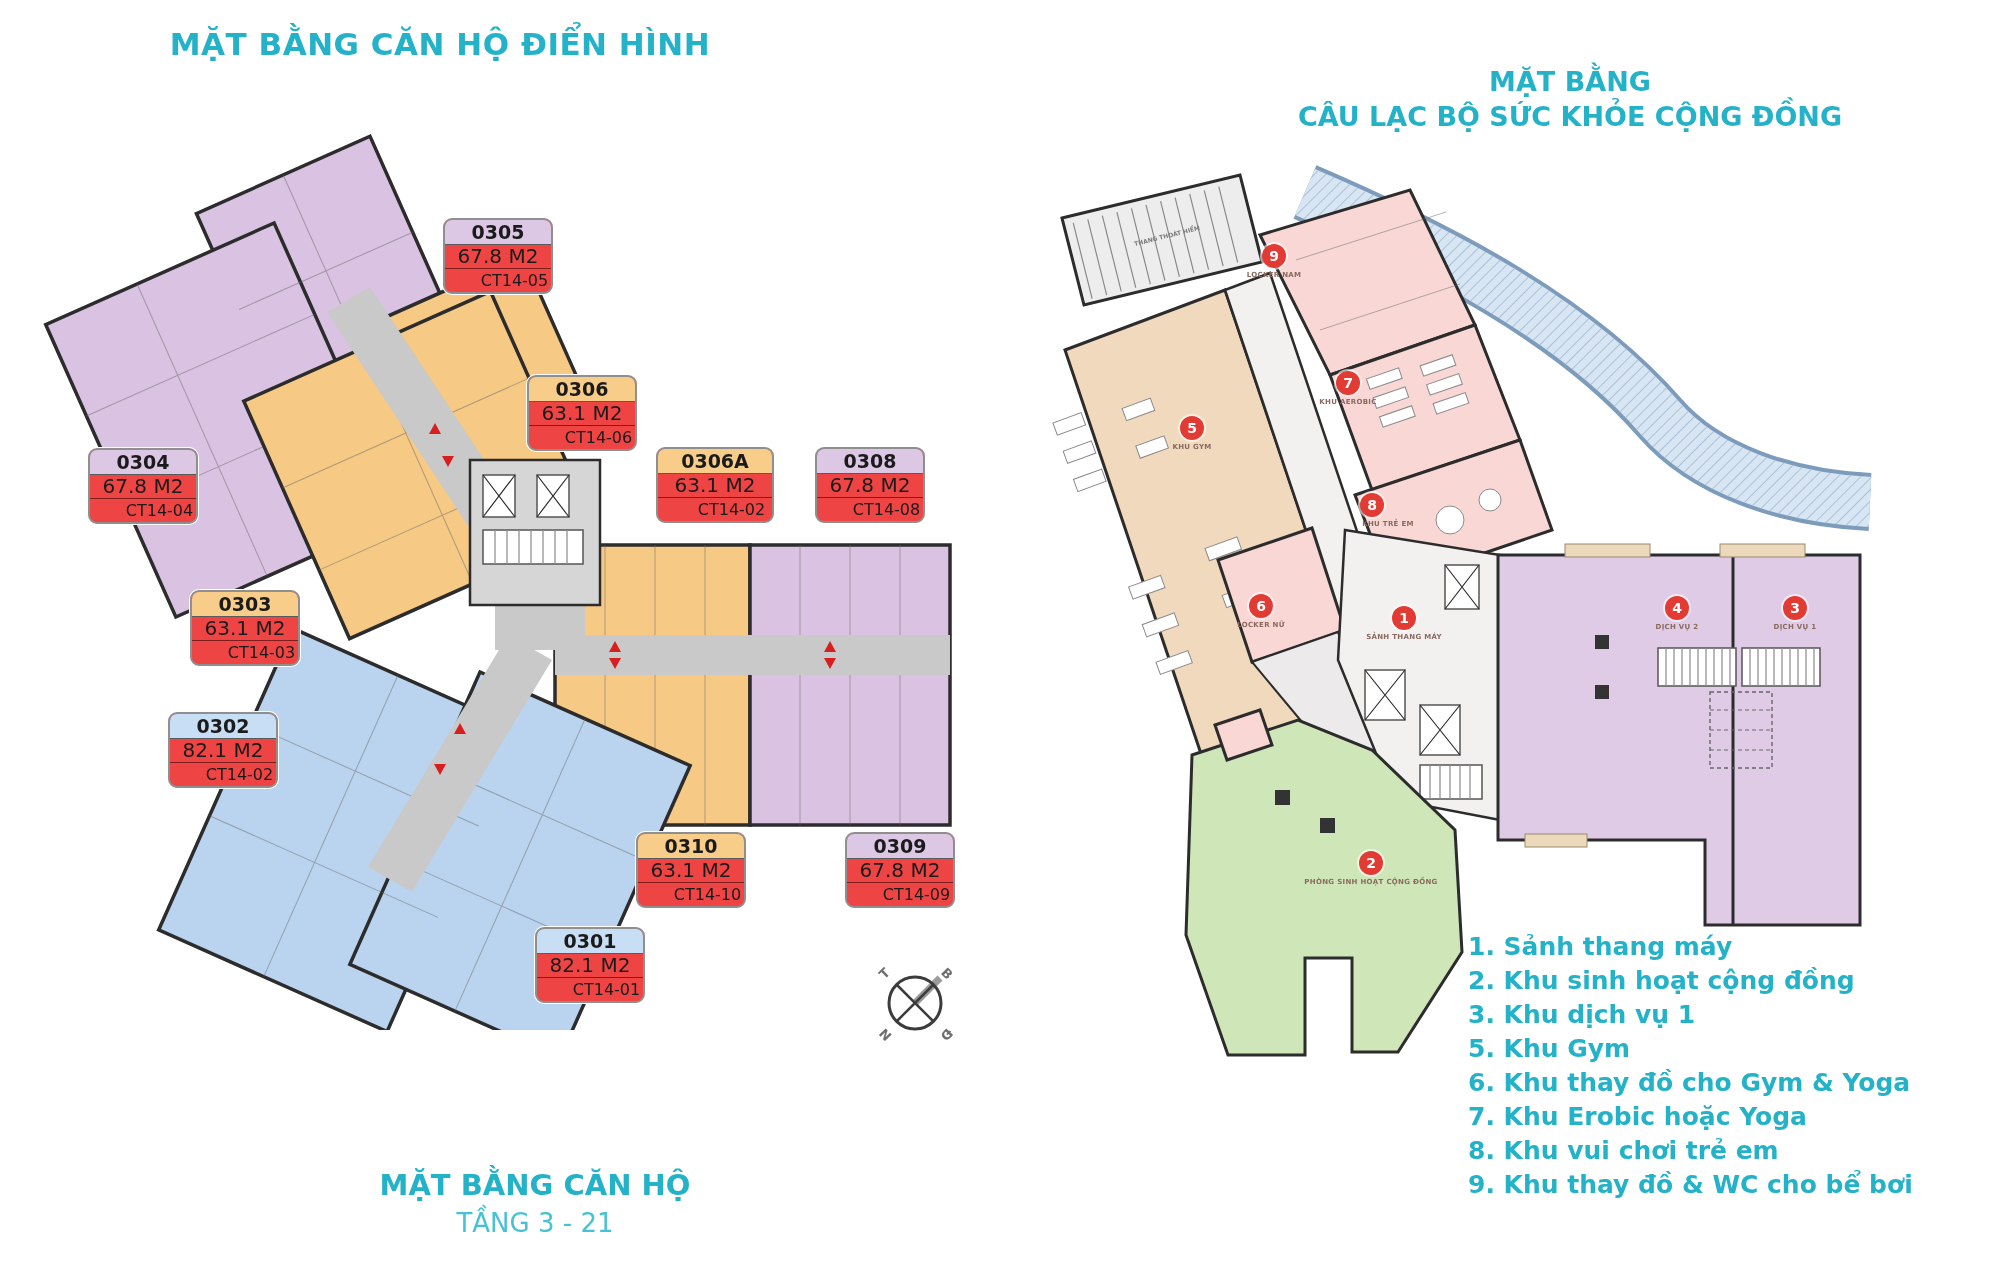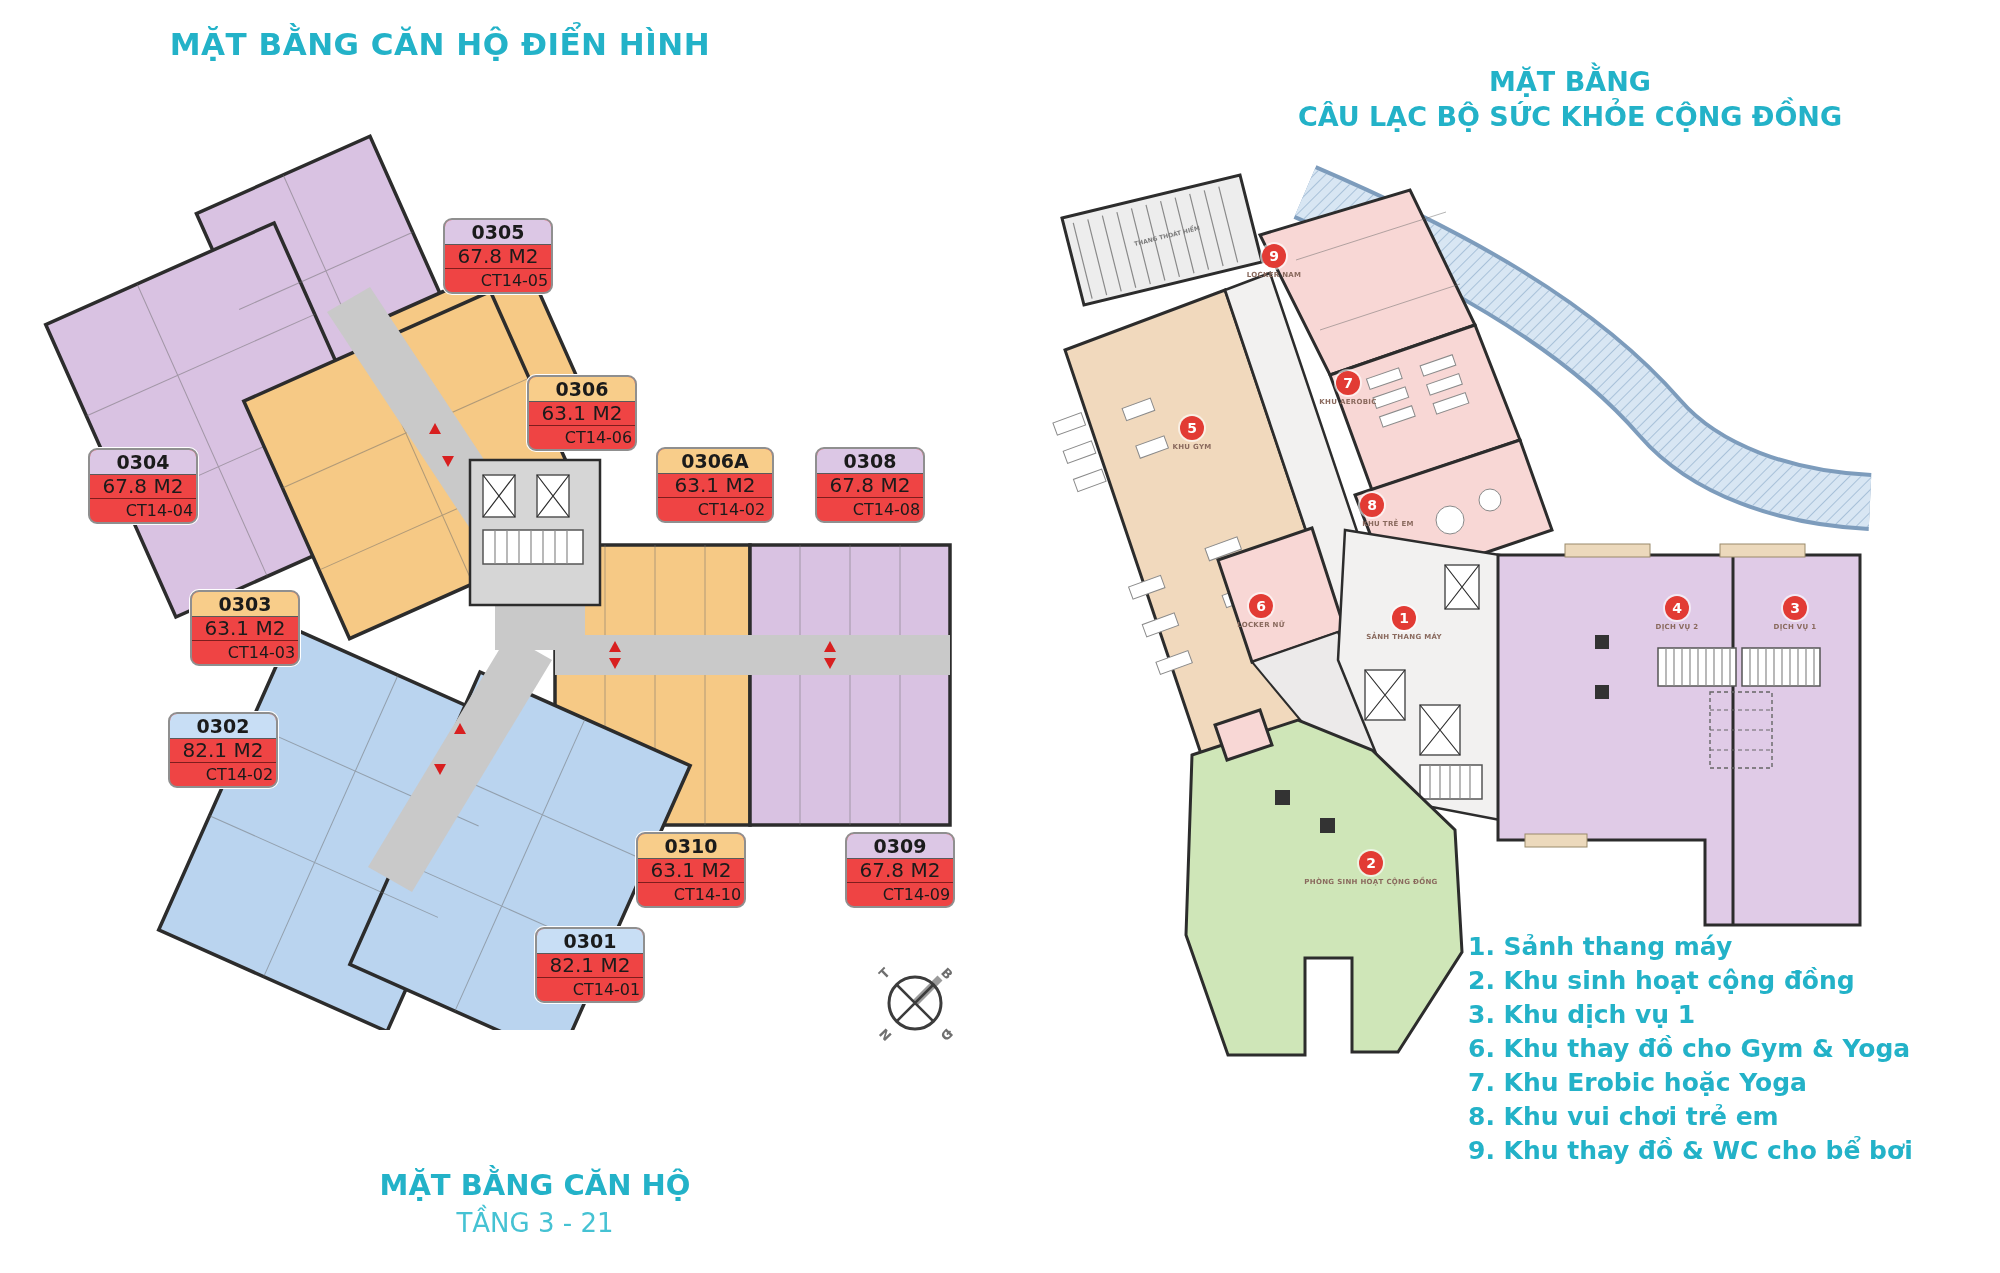--- a/index.html
+++ b/index.html
@@ -342,19 +342,20 @@
       <div class="zone-circle" style="left: 1360px; top: 493px;">8</div>
       <div class="zone-tag" style="left: 1302px; top: 520px; padding-left: 16px;">KHU TRẺ EM</div>
       <div class="zone-circle" style="left: 1262px; top: 244px;">9</div>
       <div class="zone-tag" style="left: 1204px; top: 271px;">LOCKER NAM</div>
     </div>
 
   <div id="legend" class="abs">
       <div class="legend-item">1. Sảnh thang máy</div>
       <div class="legend-item">2. Khu sinh hoạt cộng đồng</div>
       <div class="legend-item">3. Khu dịch vụ 1</div>
+      <div class="legend-item">5. Khu Gym</div>
       <div class="legend-item">6. Khu thay đồ cho Gym &amp; Yoga</div>
       <div class="legend-item">7. Khu Erobic hoặc Yoga</div>
       <div class="legend-item">8. Khu vui chơi trẻ em</div>
       <div class="legend-item">9. Khu thay đồ &amp; WC cho bể bơi</div>
     </div>
 
 </div>
 
 </body></html>

